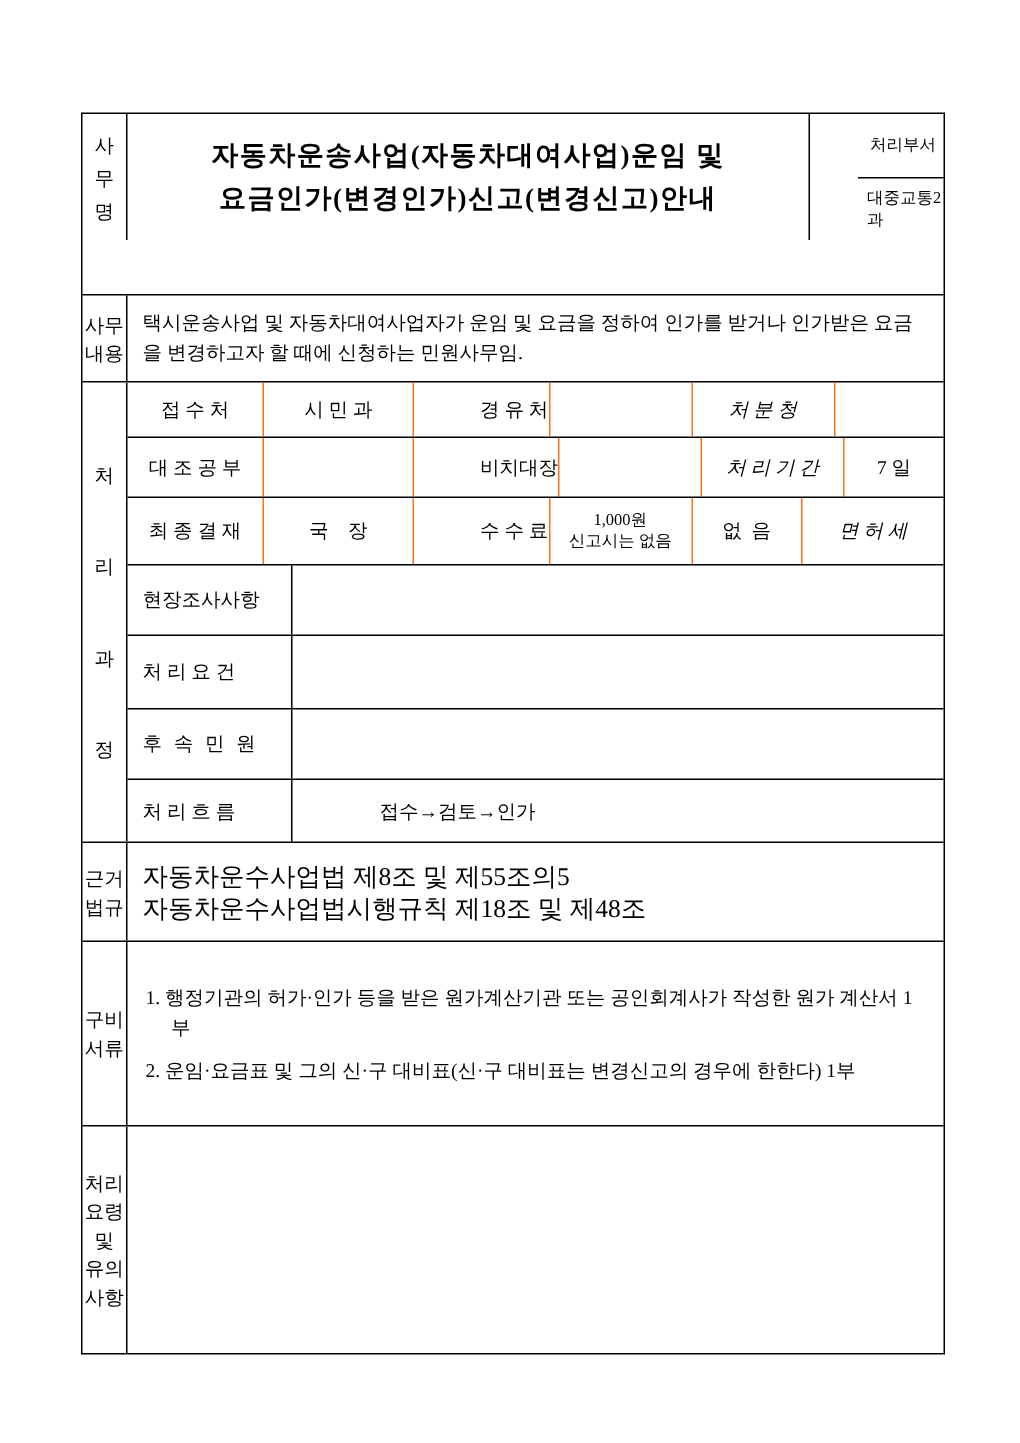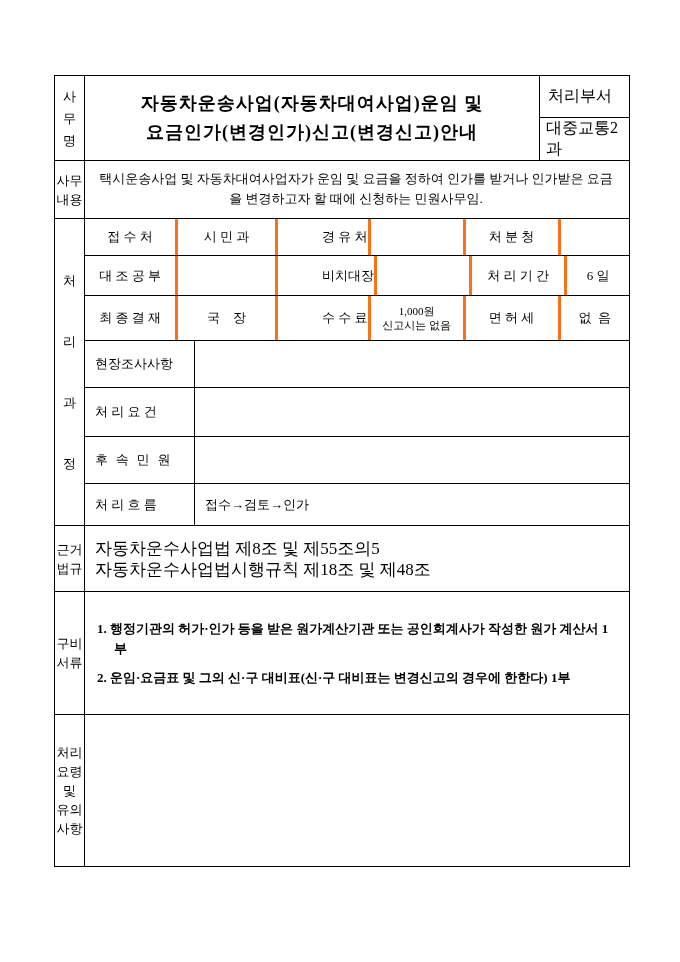--- a/index.html
+++ b/index.html
@@ -44,57 +44,57 @@
     display: flex;
     flex-direction: column;
     align-items: center;
     justify-content: center;
     font-weight: bold;
     font-size: 18px;
     letter-spacing: 1px;
     line-height: 29px;
     white-space: nowrap;
   }
-  .dept-col { flex: 0 0 90px; border-left: 1px solid #000; display: flex; flex-direction: column; font-size: 16px; }
+  .dept-col { flex: 0 0 90px; border-left: 1px solid #000; display: flex; flex-direction: column; font-size: 11px; padding-left: 32px; }
   .dept-top { flex: 1; border-bottom: 1px solid #000; display: flex; align-items: center; padding-left: 8px; }
   .dept-bottom { flex: 1; display: flex; align-items: center; padding-left: 6px; }
 
   
-  .r-summary { height: 58px; }
-  .summary-cell { flex: 1; padding: 8px 12px 8px 10px; font-size: 13px; line-height: 20px; text-align: center; }
+  .r-summary { height: 58px; margin-top: 36px; }
+  .summary-cell { flex: 1; padding: 8px 12px 8px 10px; font-size: 13px; line-height: 20px; }
 
   
   .process-body { flex: 1; display: flex; flex-direction: column; }
   .prow { display: flex; }
   .prow:not(:first-child) { border-top: 1px solid #000; }
   .ph-a { height: 36px; } .ph-b { height: 40px; } .ph-c { height: 45px; }
-  .ph-d { height: 47px; } .ph-e { height: 49px; } .ph-f { height: 47px; font-family: Liberation Mono, monospace; } .ph-g { height: 42px; }
+  .ph-d { height: 47px; } .ph-e { height: 49px; } .ph-f { height: 47px; font-family: Liberation Mono, monospace; } .ph-g { height: 42px; gap: 48px; }
   .pcell {
     display: flex; align-items: center; justify-content: center;
-    white-space: pre; font-size: 13px; border-left: 3px solid #f97316;
+    white-space: pre; font-size: 13px; border-left: 1px solid #f97316;
   }
   .pcell:first-child { border-left: none; }
   .w-l1 { flex: 0 0 90px; } .w-v1 { flex: 0 0 100px; }
   .w-l2 { flex: 0 0 85px; padding-left: 44px; } .w-v2 { flex: 0 0 95px; }
-  .w-l3 { flex: 0 0 95px; } .w-v3 { flex: 1; }
+  .w-l3 { flex: 0 0 95px; font-style: italic; } .w-v3 { flex: 1; }
   .small-two-line { font-size: 11px; line-height: 14px; text-align: center; white-space: pre-line; }
   .pw-label {
     flex: 0 0 110px; border-right: 1px solid #000;
     display: flex; align-items: center; padding-left: 10px;
     white-space: pre; font-size: 13px; text-align: right;
   }
   .pw-value { flex: 1; display: flex; align-items: center; padding-left: 10px; white-space: pre; font-size: 13px; }
 
   
   .r-legal { height: 66px; }
   .legal-cell { flex: 1; display: flex; flex-direction: column; justify-content: center; padding: 4px 10px; font-size: 17px; line-height: 21px; }
 
   
   .r-docs { height: 123px; }
-  .docs-cell { flex: 1; display: flex; flex-direction: column; justify-content: center; gap: 9px; padding: 8px 14px 8px 12px; font-size: 13px; line-height: 20px; font-weight: bold; }
+  .docs-cell { flex: 1; display: flex; flex-direction: column; justify-content: center; gap: 9px; padding: 8px 14px 8px 12px; font-size: 13px; line-height: 20px; }
   .doc-item { padding-left: 17px; text-indent: -17px; }
 
   
   .r-notes { height: 152px; }
   .notes-cell { flex: 1; padding: 8px 10px; font-size: 13px; }
 </style>
 </head>
 <body>
 
 <div class="page">
@@ -141,31 +141,31 @@
           <div class="pcell w-l3">처 분 청</div>
           <div class="pcell w-v3"></div>
         </div>
 
         <div class="prow ph-b">
           <div class="pcell w-l1">대 조 공 부</div>
           <div class="pcell w-v1"></div>
           <div class="pcell w-l2">비치대장</div>
           <div class="pcell w-v2"></div>
           <div class="pcell w-l3">처 리 기 간</div>
-          <div class="pcell w-v3">6 일</div>
+          <div class="pcell w-v3">7 일</div>
         </div>
 
         <div class="prow ph-c">
           <div class="pcell w-l1">최 종 결 재</div>
           <div class="pcell w-v1">국    장</div>
           <div class="pcell w-l2">수 수 료</div>
           <div class="pcell w-v2 small-two-line">1,000원
 신고시는 없음</div>
+          <div class="pcell w-v3">없  음</div>
           <div class="pcell w-l3">면 허 세</div>
-          <div class="pcell w-v3">없  음</div>
         </div>
 
         <div class="prow ph-d">
           <div class="pw-label">현장조사사항</div>
           <div class="pw-value"></div>
         </div>
 
         <div class="prow ph-e">
           <div class="pw-label">처 리 요 건</div>
           <div class="pw-value"></div>

